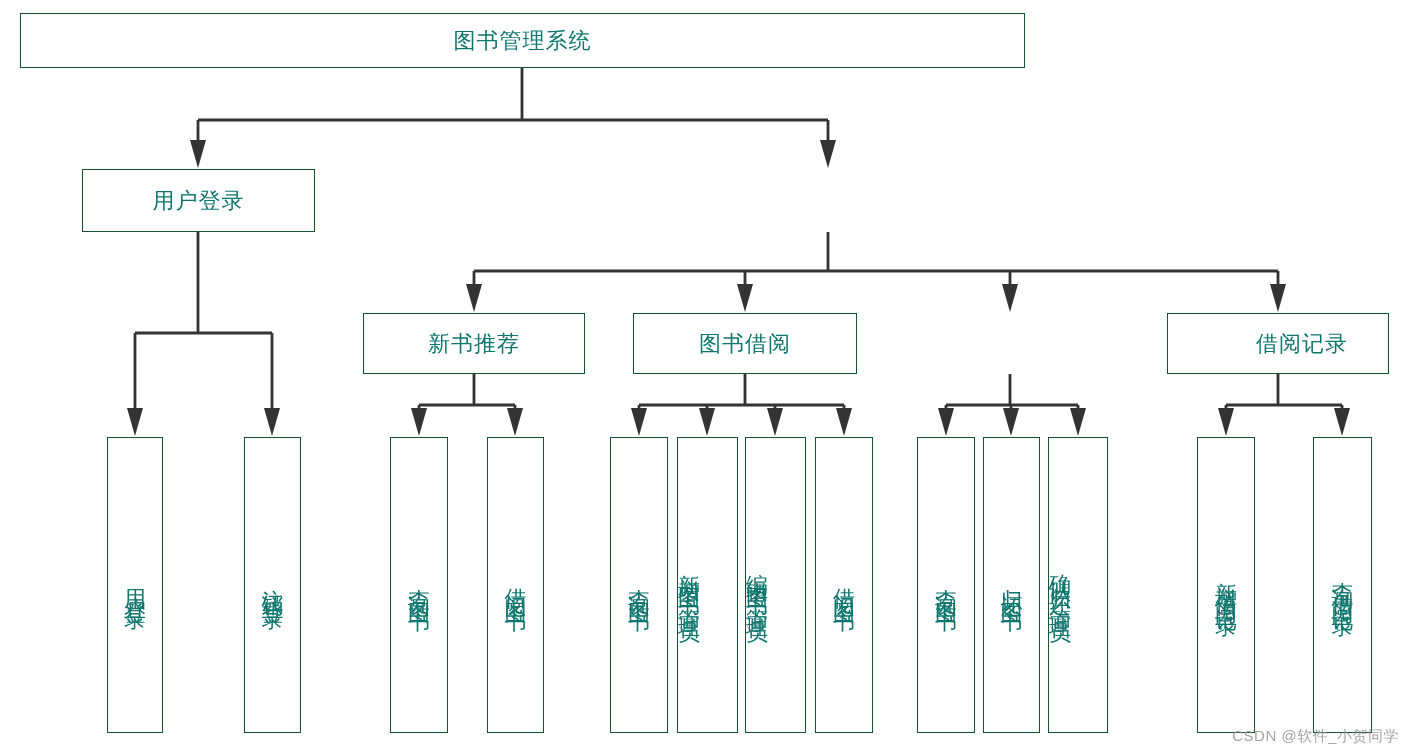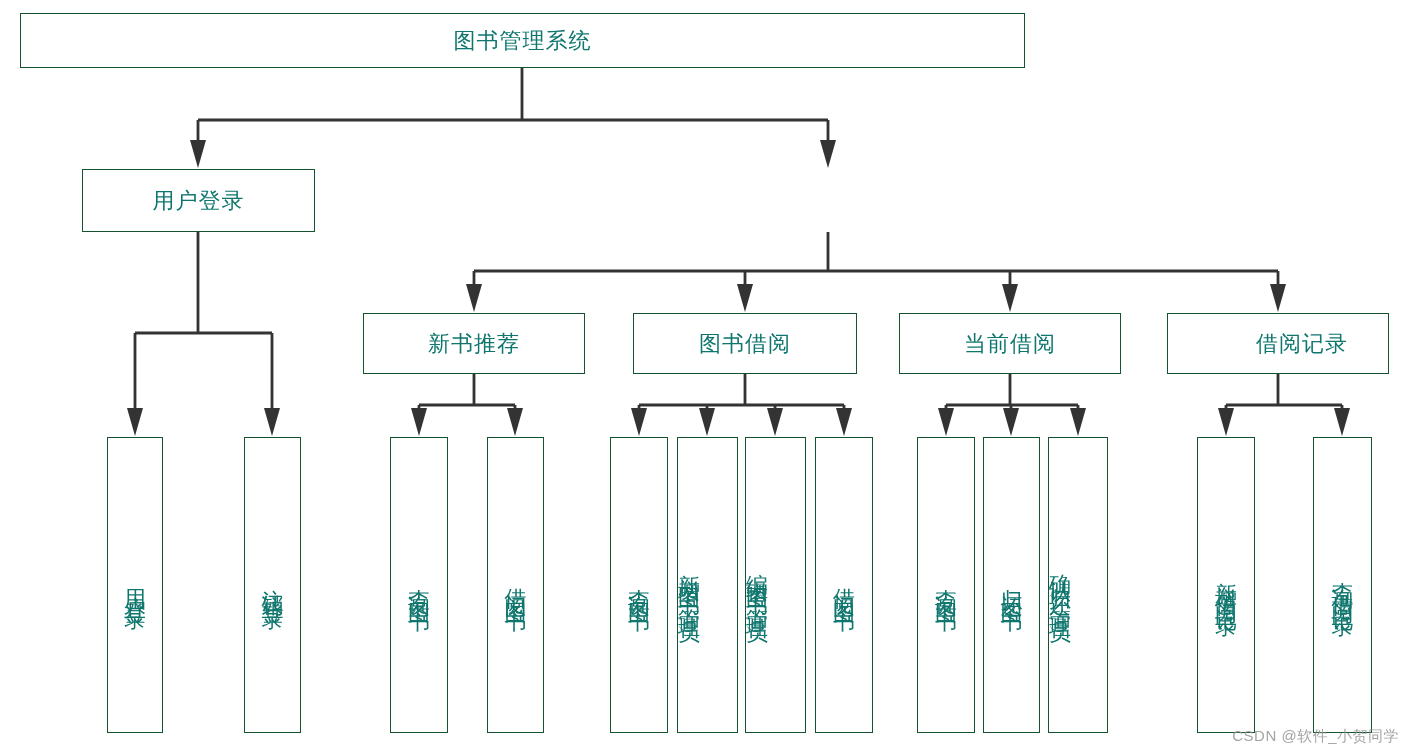--- a/index.html
+++ b/index.html
@@ -117,23 +117,20 @@
   <div class="node h-label" style="left:82px;top:169px;width:233px;height:63px;">
     <span>用户登录</span>
   </div>
 
   <div class="node h-label" style="left:363px;top:313px;width:222px;height:61px;">
     <span>新书推荐</span>
   </div>
   <div class="node h-label" style="left:633px;top:313px;width:224px;height:61px;text-align:center;">
     <span>图书借阅</span>
   </div>
-  <div class="node h-label" style="left:899px;top:313px;width:222px;height:61px;">
-    <span>当前借阅</span>
-  </div>
   <div class="node h-label" style="left:1167px;top:313px;width:222px;height:61px;padding-left:48px;">
     <span>借阅记录</span>
   </div>
 
   <div class="node v-label" style="left:107px;top:437px;width:56px;height:296px;">
     <span>用户登录</span>
   </div>
   <div class="node v-label" style="left:244px;top:437px;width:57px;height:296px;">
     <span>注销登录</span>
   </div>

